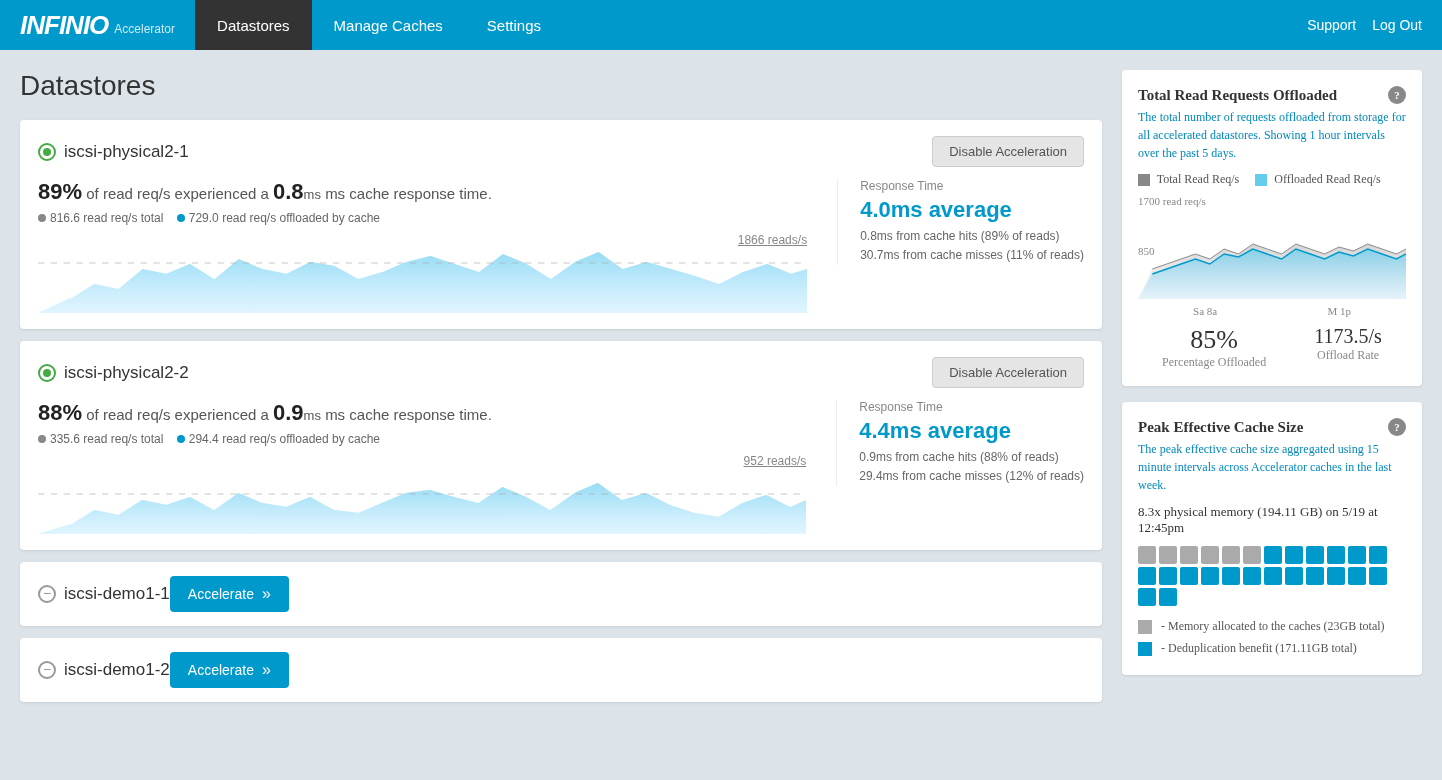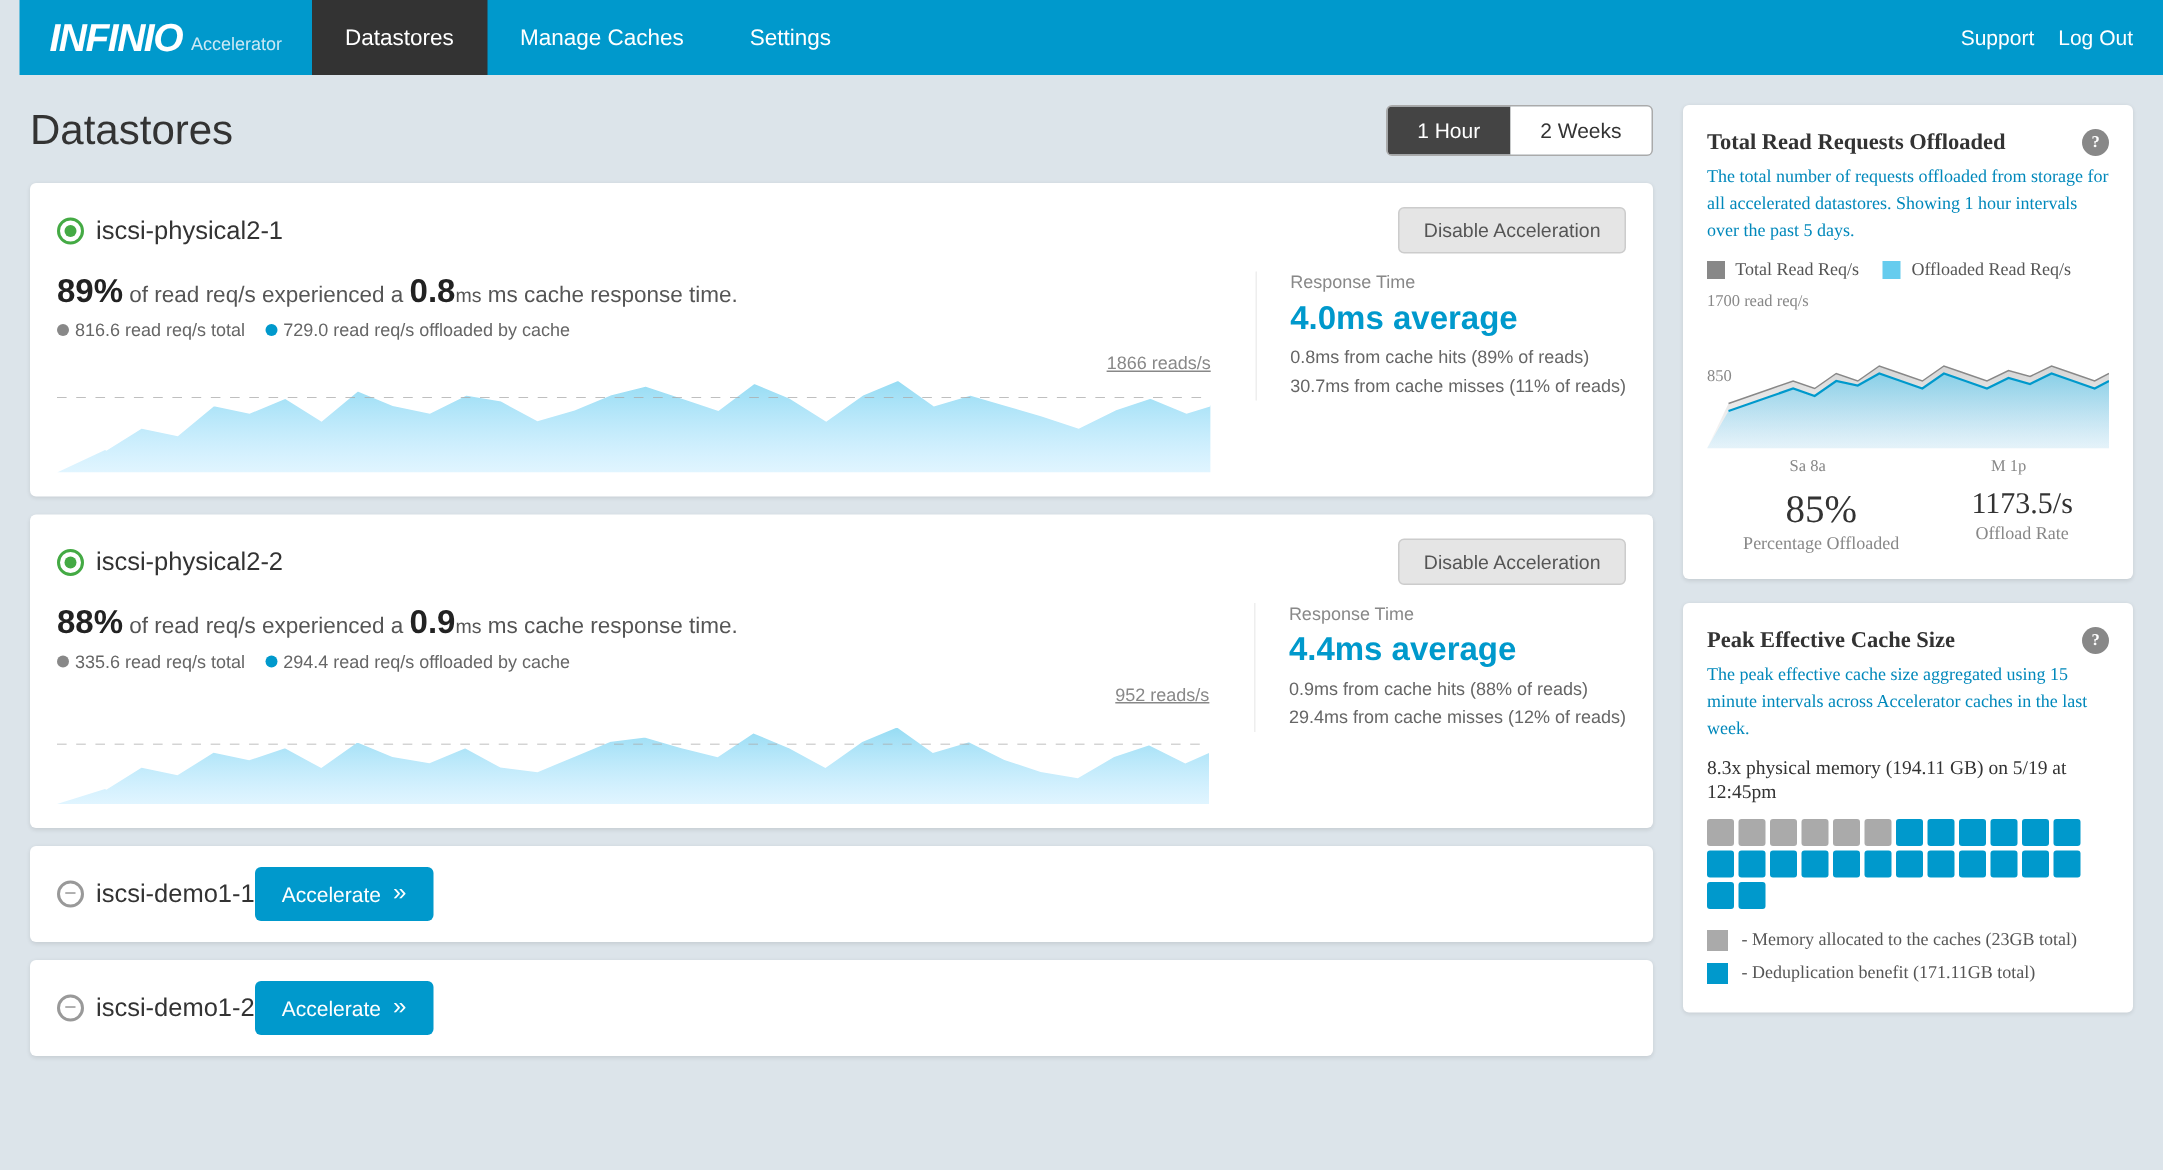--- a/index.html
+++ b/index.html
@@ -5,21 +5,20 @@
     * { box-sizing: border-box; margin: 0; padding: 0; }
     body { font-family: 'Helvetica Neue', Arial, sans-serif; background: #dce4ea; min-width: 1442px; }
 
     
     .navbar {
       background: #0099cc;
       height: 50px;
       display: flex;
       align-items: center;
       padding: 0 0 0 20px;
-      margin-left: 13px;
     }
     .navbar-brand {
       display: flex;
       align-items: center;
       margin-right: 10px;
     }
     .brand-logo {
       color: #fff;
       font-size: 26px;
       font-weight: 900;
@@ -408,24 +407,20 @@
     <a>Log Out</a>
   </div>
 </nav>
 
 <div class="main-content">
 
   <div class="left-col">
 
     <div class="page-header">
       <h1 class="page-title">Datastores</h1>
-      <div class="time-toggle">
-        <button class="time-btn active">1 Hour</button>
-        <button class="time-btn">2 Weeks</button>
-      </div>
     </div>
 
     <div class="ds-card">
       <div class="ds-card-header">
         <div class="ds-name">
           <div class="status-icon-green"></div>
           <span>iscsi-physical2-1</span>
         </div>
         <button class="btn-disable">Disable Acceleration</button>
       </div>

